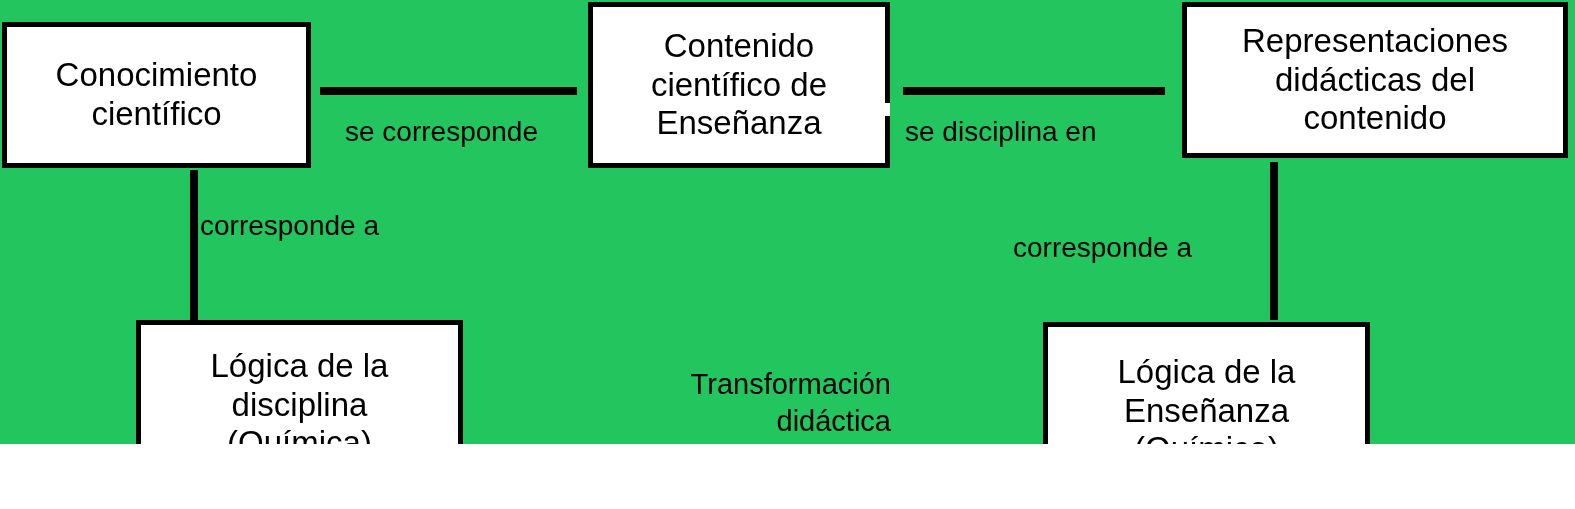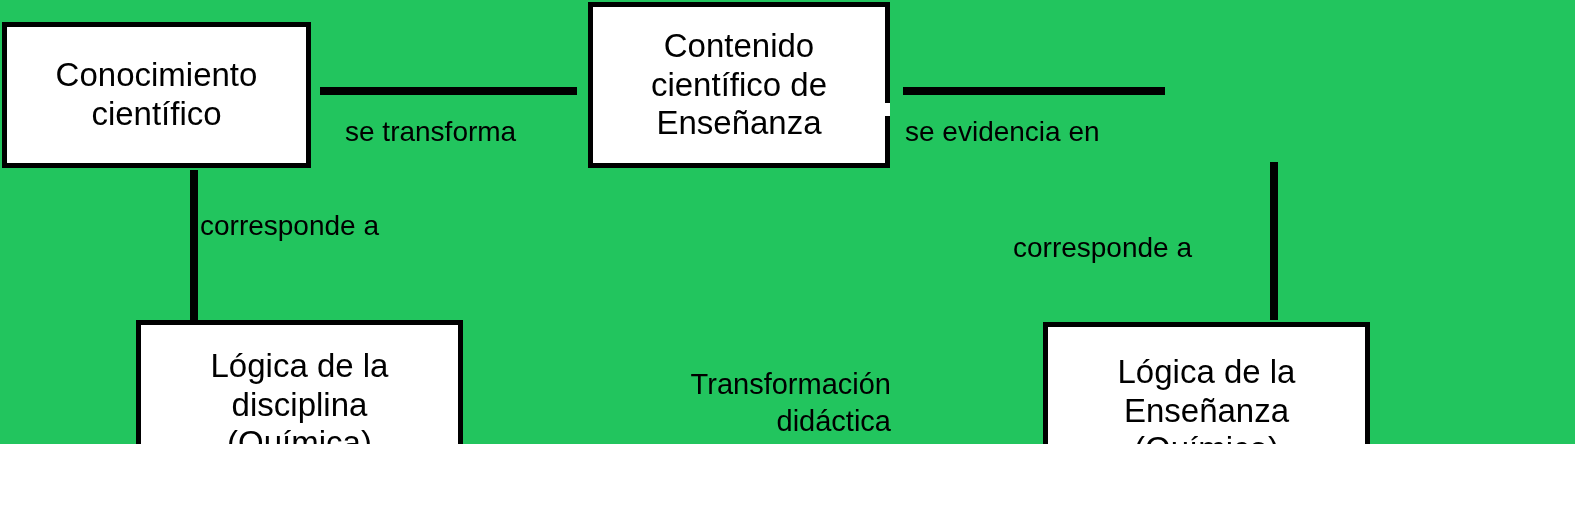--- a/index.html
+++ b/index.html
@@ -101,20 +101,23 @@
 
 <div id="canvas">
 
   <div class="node" id="node-conocimiento">Conocimiento
 científico</div>
 
   <div class="node" id="node-contenido">Contenido
 científico de
 Enseñanza</div>
 
+  <div class="node" id="node-representaciones">Representaciones
+didácticas del
+contenido</div>
 
   <div class="node" id="node-logica-disciplina">Lógica de la
 disciplina
 (Química)</div>
 
   <div class="node" id="node-logica-ensenanza">Lógica de la
 Enseñanza
 (Química)</div>
 
   <div class="hline" id="edge-transforma-line"></div>
@@ -123,23 +126,23 @@
 
   <div class="vline" id="edge-corresponde-left"></div>
 
   <div class="vline" id="edge-corresponde-right"></div>
 
   <svg id="edge-transformacion-arrow" viewBox="0 0 430 30" preserveAspectRatio="none">
     <line x1="0" y1="9" x2="398" y2="9" stroke="#2a2a2a" stroke-width="5"></line>
     <polygon points="392,0 430,10 392,21 400,10" fill="#2a2a2a"></polygon>
   </svg>
 
-  <div class="edge-label" id="label-se-transforma">se transforma</div>
+  <div class="edge-label" id="label-se-transforma">se corresponde</div>
 
-  <div class="edge-label" id="label-se-evidencia-en">se evidencia en</div>
+  <div class="edge-label" id="label-se-evidencia-en">se disciplina en</div>
 
   <div class="edge-label" id="label-corresponde-a-left">corresponde a</div>
 
   <div class="edge-label" id="label-corresponde-a-right">corresponde a</div>
 
   <div class="edge-label" id="label-transformacion-didactica">Transformación
 didáctica</div>
 
 </div>
 

